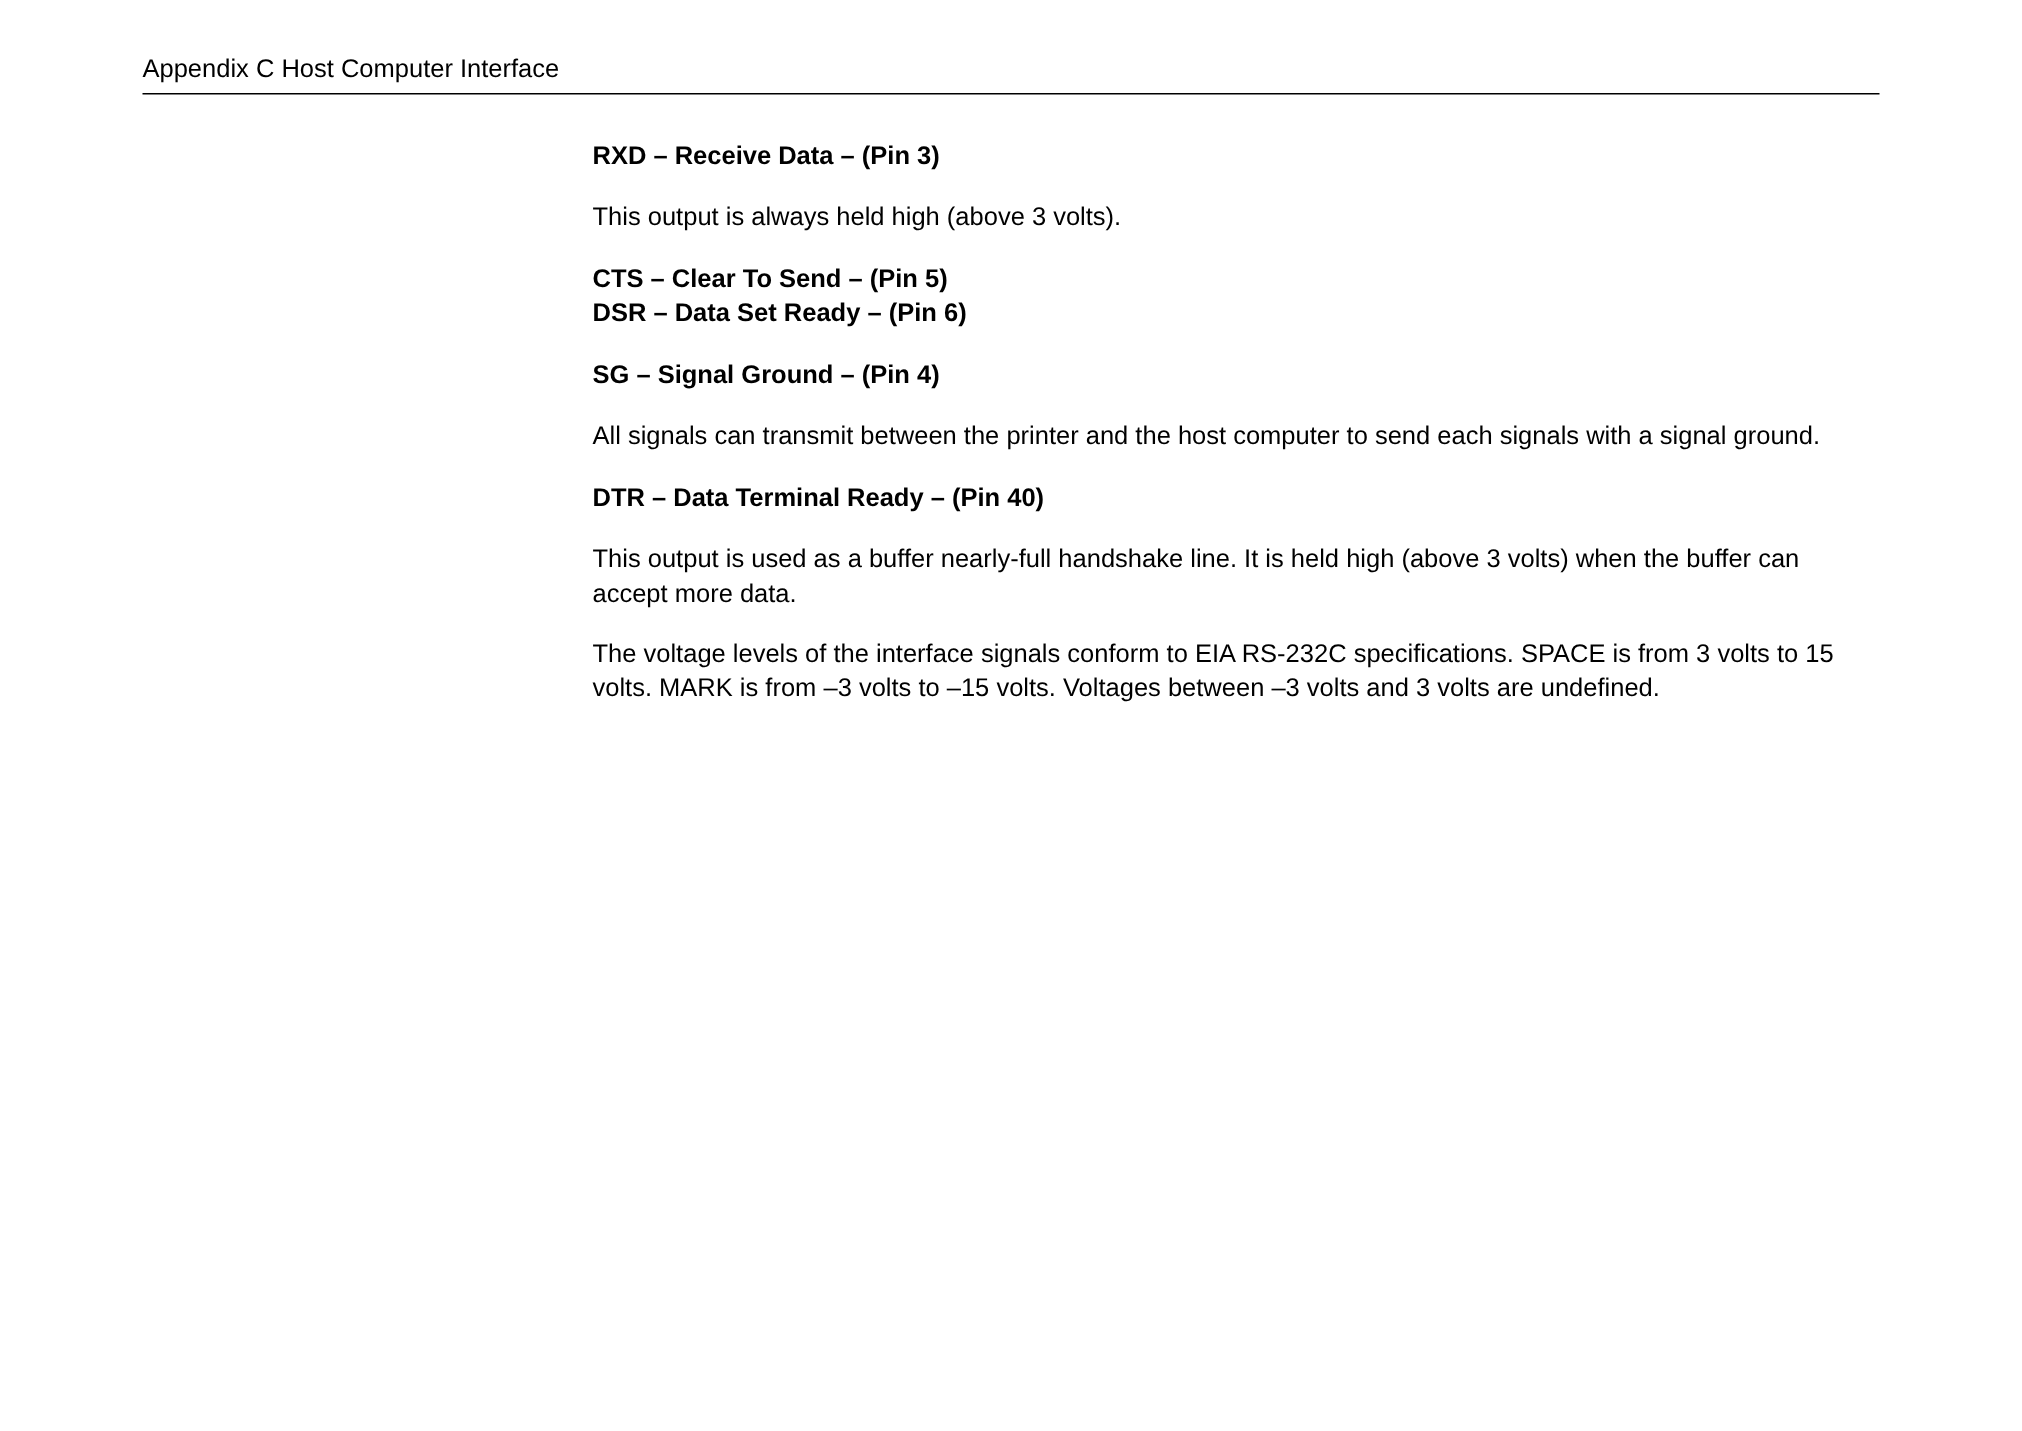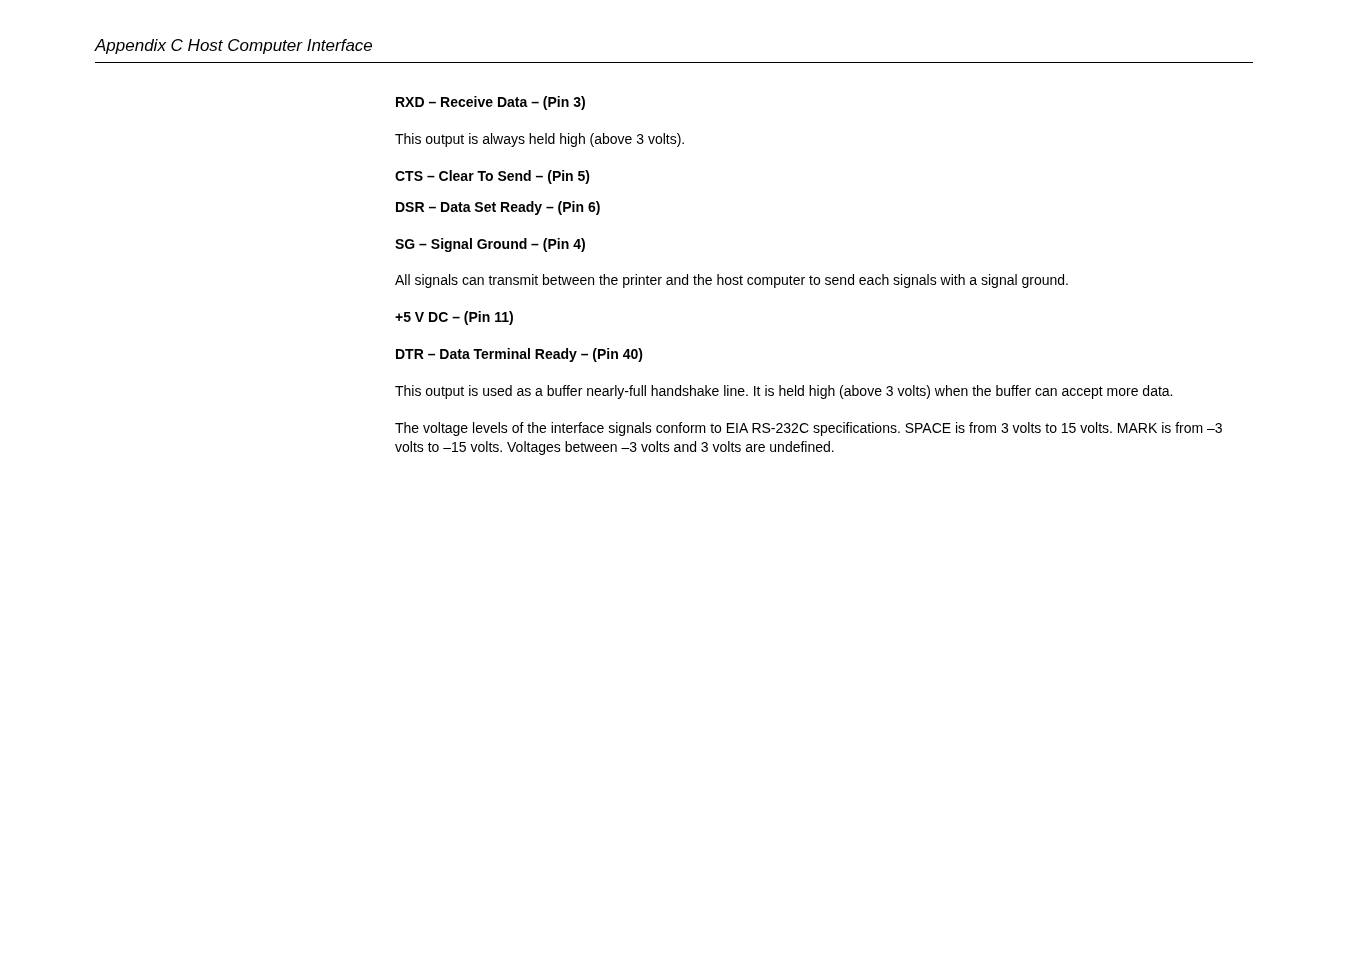--- a/index.html
+++ b/index.html
@@ -10,34 +10,33 @@
     color: #000;
   }
   .page {
     width: 1348px;
     height: 954px;
     position: relative;
     box-sizing: border-box;
     padding: 36px 95px 10px 95px;
   }
   .header {
-    font-style: italic;
     font-size: 17px;
     color: #000;
     margin-bottom: 6px;
   }
   .rule {
     border: none;
     border-top: 1px solid #000;
     margin: 0 0 30px 0;
   }
   .content {
     margin-left: 300px;
     max-width: 850px;
-    font-size: 14px;
+    font-size: 17px;
     line-height: 1.35;
   }
   .content p {
     margin: 0 0 18px 0;
   }
   .bold {
     font-weight: 700;
   }
 </style>
 </head>
@@ -46,27 +45,26 @@
 <div class="page">
   <div class="header">Appendix C  Host Computer Interface</div>
   <hr class="rule">
 
   <div class="content">
 
     <p class="bold">RXD – Receive Data – (Pin 3)</p>
 
     <p>This output is always held high (above 3 volts).</p>
 
-    <p class="bold" style="margin-bottom:12px;">CTS – Clear To Send – (Pin 5)</p>
+    <p class="bold" style="margin-bottom:0;">CTS – Clear To Send – (Pin 5)</p>
     <p class="bold">DSR – Data Set Ready – (Pin 6)</p>
 
     <p class="bold">SG – Signal Ground – (Pin 4)</p>
     <p>All signals can transmit between the printer and the host computer to send each signals with a signal ground.</p>
 
-    <p class="bold">+5 V DC – (Pin 11)</p>
 
     <p class="bold">DTR – Data Terminal Ready – (Pin 40)</p>
     <p>This output is used as a buffer nearly-full handshake line. It is held high (above 3 volts) when the buffer can accept more data.</p>
 
     <p>The voltage levels of the interface signals conform to EIA RS-232C specifications. SPACE is from 3 volts to 15 volts. MARK is from –3 volts to –15 volts. Voltages between –3 volts and 3 volts are undefined.</p>
 
   </div>
 </div>
 
 </body></html>

